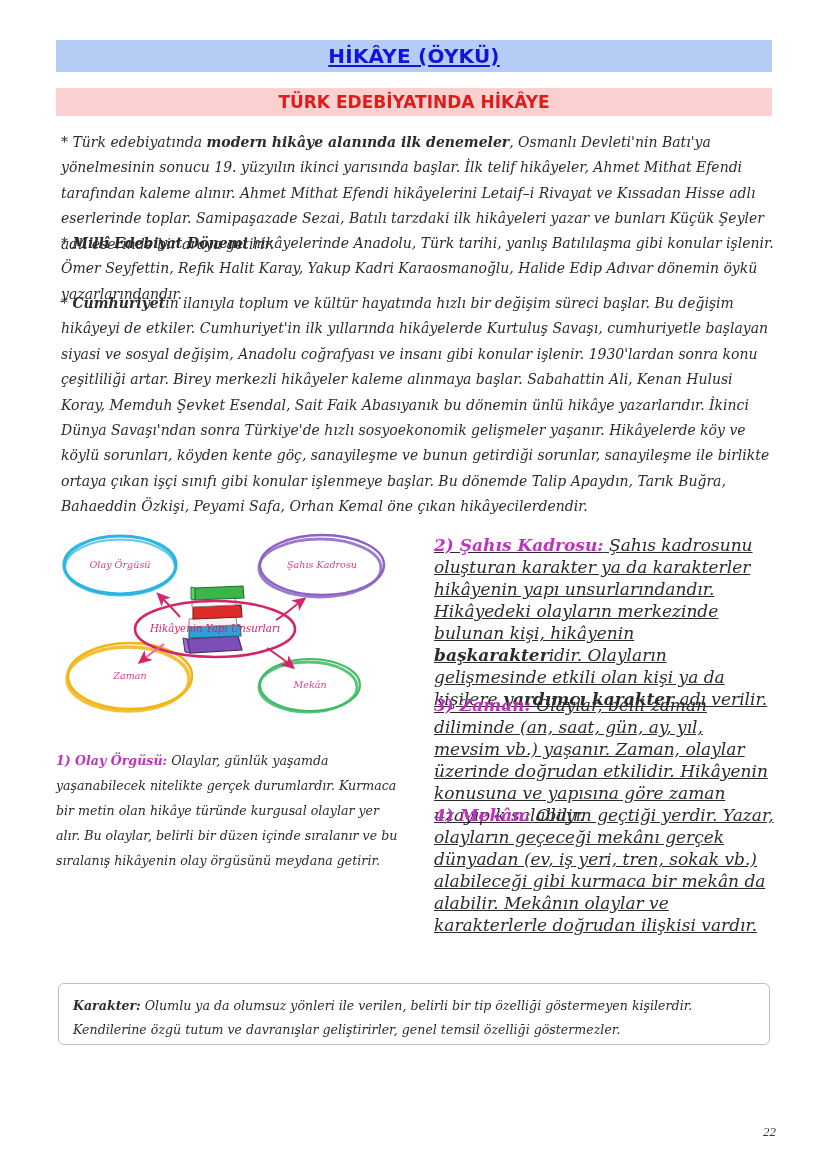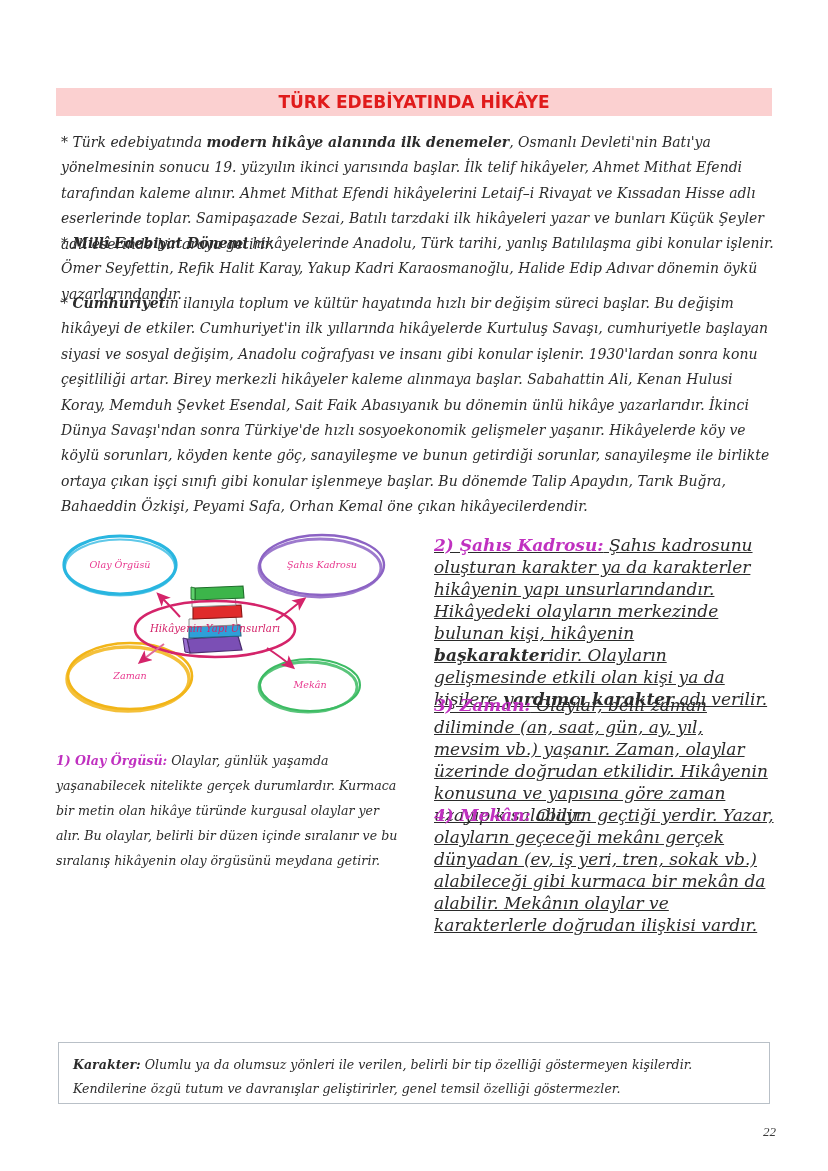--- a/index.html
+++ b/index.html
@@ -157,38 +157,41 @@
     background: #ffffff;
     font-family: "DejaVu Serif", serif;
     font-style: italic;
     font-size: 12.6px;
     line-height: 24px;
     color: #2b2b2b;
     padding: 10px 14px 10px 14px;
   }
   .infobox b { font-weight: bold; font-style: italic; }
   .box1 { top: 938px; height: 72px; }
-  .box2 { top: 1042px; height: 62px; }
+  .box2 { top: 983px; height: 62px; border-radius: 6px; }
 
   .pagenum {
     position: absolute;
     right: 52px;
     top: 1124px;
     font-family: Liberation Serif, serif;
     font-style: italic;
     font-size: 13px;
     color: #3a3a3a;
     text-align: right;
   }
 </style>
 </head>
 <body>
 
 <div class="page">
 
+  <div class="banner-blue">
+    <span>HİKÂYE (ÖYKÜ)</span>
+  </div>
 
   <div class="banner-pink">
     <span>TÜRK EDEBİYATINDA HİKÂYE</span>
   </div>
 
   <div class="bodytext p1">* Türk edebiyatında <b>modern hikâye alanında ilk denemeler</b>, Osmanlı Devleti'nin Batı'ya yönelmesinin sonucu 19. yüzyılın ikinci yarısında başlar. İlk telif hikâyeler, Ahmet Mithat Efendi tarafından kaleme alınır. Ahmet Mithat Efendi hikâyelerini Letaif–i Rivayat ve Kıssadan Hisse adlı eserlerinde toplar. Samipaşazade Sezai, Batılı tarzdaki ilk hikâyeleri yazar ve bunları Küçük Şeyler adlı eserinde bir araya getirir.</div>
   <div class="bodytext p2">* <b>Millî Edebiyat Dönemi</b> hikâyelerinde Anadolu, Türk tarihi, yanlış Batılılaşma gibi konular işlenir. Ömer Seyfettin, Refik Halit Karay, Yakup Kadri Karaosmanoğlu, Halide Edip Adıvar dönemin öykü yazarlarındandır.</div>
   <div class="bodytext p3">* <b>Cumhuriyet</b>in ilanıyla toplum ve kültür hayatında hızlı bir değişim süreci başlar. Bu değişim hikâyeyi de etkiler. Cumhuriyet'in ilk yıllarında hikâyelerde Kurtuluş Savaşı, cumhuriyetle başlayan siyasi ve sosyal değişim, Anadolu coğrafyası ve insanı gibi konular işlenir. 1930'lardan sonra konu çeşitliliği artar. Birey merkezli hikâyeler kaleme alınmaya başlar. Sabahattin Ali, Kenan Hulusi Koray, Memduh Şevket Esendal, Sait Faik Abasıyanık bu dönemin ünlü hikâye yazarlarıdır. İkinci Dünya Savaşı'ndan sonra Türkiye'de hızlı sosyoekonomik gelişmeler yaşanır. Hikâyelerde köy ve köylü sorunları, köyden kente göç, sanayileşme ve bunun getirdiği sorunlar, sanayileşme ile birlikte ortaya çıkan işçi sınıfı gibi konular işlenmeye başlar. Bu dönemde Talip Apaydın, Tarık Buğra, Bahaeddin Özkişi, Peyami Safa, Orhan Kemal öne çıkan hikâyecilerdendir.</div>
 
 

